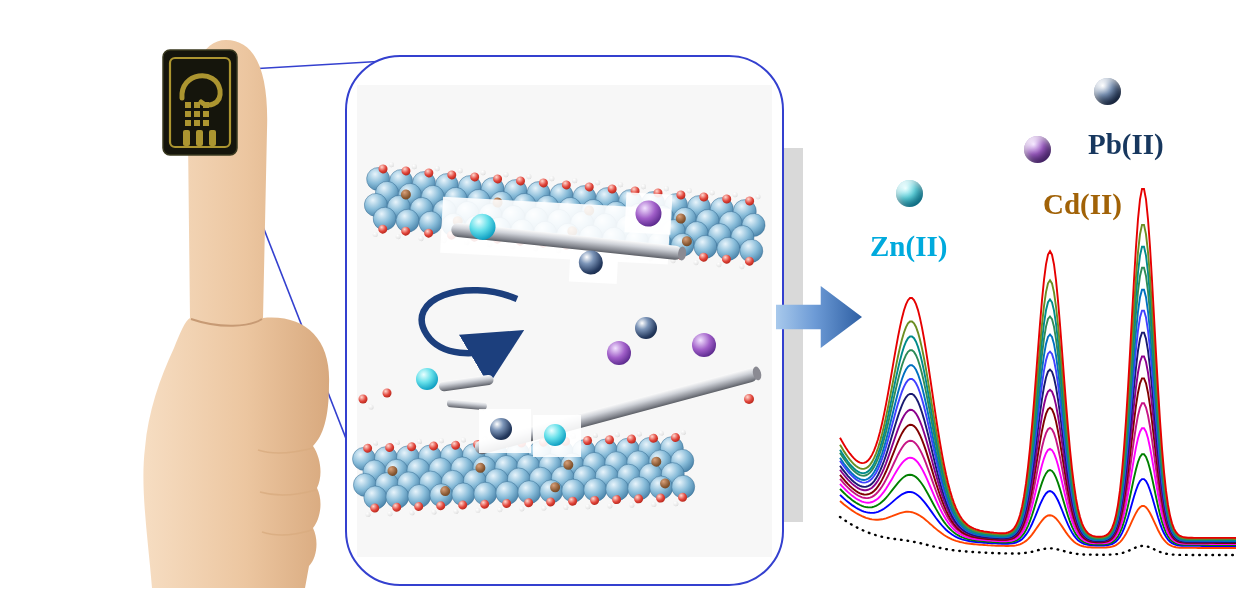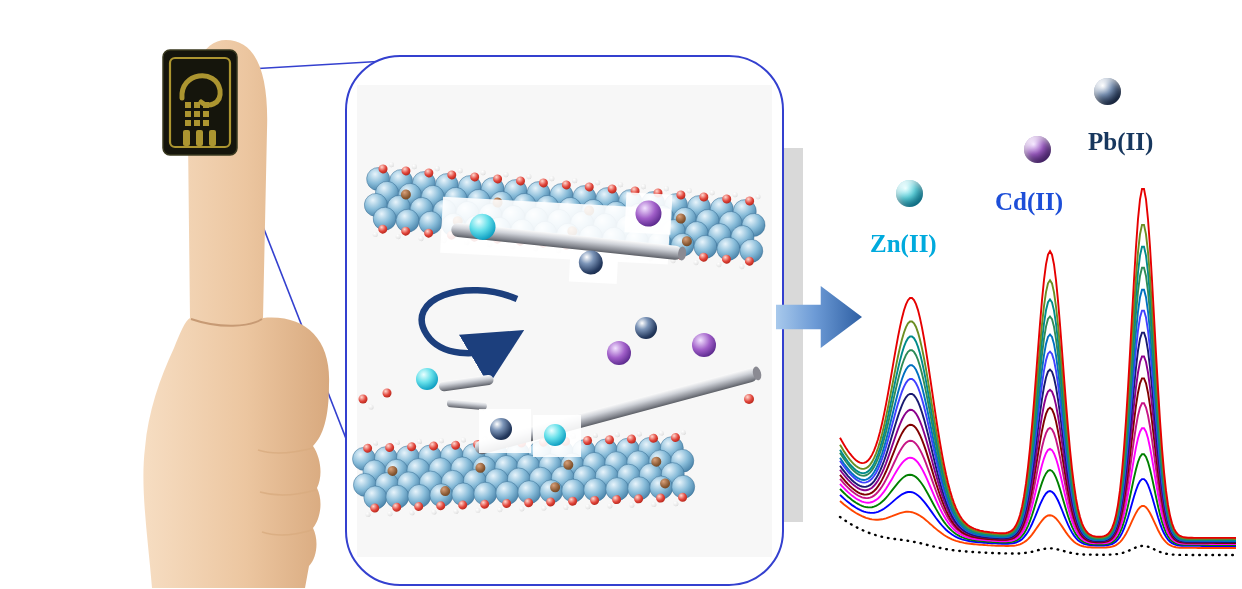--- a/index.html
+++ b/index.html
@@ -31,21 +31,21 @@
   
   .block-arrow{
     position:absolute;left:776px;top:281px;width:86px;height:72px;z-index:4;
     background:linear-gradient(90deg,#a8c9ec 0%,#6d9bd6 45%,#2e5fa3 100%);
     clip-path:polygon(0 33%,52% 33%,52% 7%,100% 50%,52% 93%,52% 67%,0 67%);
   }
 
   
   .plot{position:absolute;left:830px;top:70px;width:412px;height:519px;z-index:2;}
   .plot svg{position:absolute;left:10px;top:85px;width:400px;height:430px;overflow:visible;}
-  .ion-label{position:absolute;font-family:"Liberation Serif",serif;font-weight:bold;font-size:25px;white-space:nowrap;}
+  .ion-label{position:absolute;font-family:"Liberation Serif",serif;font-weight:bold;font-size:29px;white-space:nowrap;}
   .sphere{
     position:absolute;width:27px;height:27px;border-radius:50%;
     box-shadow:inset -4px -6px 8px rgba(0,0,0,.35), inset 3px 4px 6px rgba(255,255,255,.75);
   }
   .sphere.zn{background:radial-gradient(circle at 35% 30%, #eaffff, #5fd8e4 40%, #12a2c4 75%, #076e86);}
   .sphere.cd{background:radial-gradient(circle at 35% 30%, #f2e2ff, #a05ec8 40%, #5e2c90 78%, #3c1b60);}
   .sphere.pb{background:radial-gradient(circle at 32% 28%, #ffffff, #7c95b8 35%, #24395e 72%, #101d36);}
   .lbl-zn{left:40px;top:160px;}
   .lbl-cd{left:165px;top:118px;}
   .lbl-pb{left:258px;top:58px;}
@@ -509,19 +509,19 @@
         <path d="M0.0,297.7 L2.0,300.9 L4.0,303.9 L6.0,306.8 L8.0,309.4 L10.0,311.8 L12.0,314.1 L14.0,316.0 L16.0,317.7 L18.0,319.1 L20.0,320.1 L22.0,320.6 L24.0,320.7 L26.0,320.3 L28.0,319.3 L30.0,317.6 L32.0,315.2 L34.0,312.1 L36.0,308.2 L38.0,303.5 L40.0,298.0 L42.0,291.7 L44.0,284.6 L46.0,276.9 L48.0,268.7 L50.0,260.0 L52.0,251.1 L54.0,242.1 L56.0,233.4 L58.0,225.0 L60.0,217.2 L62.0,210.3 L64.0,204.5 L66.0,199.9 L68.0,196.8 L70.0,195.2 L72.0,195.2 L74.0,196.9 L76.0,200.2 L78.0,205.0 L80.0,211.2 L82.0,218.8 L84.0,227.4 L86.0,236.9 L88.0,247.0 L90.0,257.5 L92.0,268.3 L94.0,279.0 L96.0,289.5 L98.0,299.6 L100.0,309.2 L102.0,318.2 L104.0,326.5 L106.0,334.1 L108.0,340.9 L110.0,346.9 L112.0,352.2 L114.0,356.8 L116.0,360.7 L118.0,364.1 L120.0,366.9 L122.0,369.3 L124.0,371.3 L126.0,372.9 L128.0,374.2 L130.0,375.4 L132.0,376.3 L134.0,377.0 L136.0,377.6 L138.0,378.2 L140.0,378.6 L142.0,379.0 L144.0,379.3 L146.0,379.6 L148.0,379.8 L150.0,380.0 L152.0,380.3 L154.0,380.4 L156.0,380.6 L158.0,380.7 L160.0,380.8 L162.0,380.9 L164.0,380.9 L166.0,380.7 L168.0,380.4 L170.0,379.7 L172.0,378.7 L174.0,377.1 L176.0,374.8 L178.0,371.4 L180.0,366.8 L182.0,360.5 L184.0,352.4 L186.0,342.2 L188.0,329.6 L190.0,314.8 L192.0,297.7 L194.0,278.8 L196.0,258.7 L198.0,238.1 L200.0,218.0 L202.0,199.5 L204.0,183.7 L206.0,171.6 L208.0,164.0 L210.0,161.5 L212.0,164.1 L214.0,171.8 L216.0,184.1 L218.0,200.0 L220.0,218.6 L222.0,238.8 L224.0,259.5 L226.0,279.8 L228.0,298.8 L230.0,316.0 L232.0,331.0 L234.0,343.6 L236.0,354.0 L238.0,362.3 L240.0,368.7 L242.0,373.4 L244.0,376.9 L246.0,379.4 L248.0,381.2 L250.0,382.3 L252.0,383.1 L254.0,383.6 L256.0,383.9 L258.0,384.0 L260.0,384.0 L262.0,383.9 L264.0,383.5 L266.0,382.9 L268.0,381.8 L270.0,380.1 L272.0,377.3 L274.0,373.2 L276.0,367.2 L278.0,358.9 L280.0,347.7 L282.0,333.1 L284.0,314.9 L286.0,293.1 L288.0,268.1 L290.0,240.6 L292.0,211.9 L294.0,183.7 L296.0,157.9 L298.0,136.3 L300.0,120.9 L302.0,112.8 L304.0,112.8 L306.0,120.9 L308.0,136.4 L310.0,157.9 L312.0,183.8 L314.0,212.0 L316.0,240.7 L318.0,268.2 L320.0,293.3 L322.0,315.1 L324.0,333.3 L326.0,347.9 L328.0,359.1 L330.0,367.5 L332.0,373.5 L334.0,377.6 L336.0,380.4 L338.0,382.2 L340.0,383.3 L342.0,384.0 L344.0,384.4 L346.0,384.6 L348.0,384.8 L350.0,384.8 L352.0,384.9 L354.0,384.9 L356.0,384.9 L358.0,384.9 L360.0,384.9 L362.0,384.9 L364.0,384.9 L366.0,384.9 L368.0,384.9 L370.0,384.9 L372.0,384.9 L374.0,384.9 L376.0,384.9 L378.0,384.9 L380.0,384.9 L382.0,384.9 L384.0,384.9 L386.0,384.9 L388.0,384.9 L390.0,385.0 L392.0,385.0 L394.0,385.0 L396.0,385.0" fill="none" stroke="#2e8b57" stroke-width="1.9"></path>
         <path d="M0.0,294.7 L2.0,298.0 L4.0,301.1 L6.0,304.0 L8.0,306.8 L10.0,309.3 L12.0,311.5 L14.0,313.5 L16.0,315.2 L18.0,316.6 L20.0,317.6 L22.0,318.1 L24.0,318.1 L26.0,317.6 L28.0,316.4 L30.0,314.5 L32.0,311.9 L34.0,308.4 L36.0,304.1 L38.0,299.0 L40.0,293.0 L42.0,286.1 L44.0,278.5 L46.0,270.1 L48.0,261.1 L50.0,251.8 L52.0,242.1 L54.0,232.4 L56.0,222.9 L58.0,213.8 L60.0,205.4 L62.0,198.0 L64.0,191.6 L66.0,186.7 L68.0,183.2 L70.0,181.5 L72.0,181.5 L74.0,183.2 L76.0,186.7 L78.0,191.9 L80.0,198.6 L82.0,206.7 L84.0,215.9 L86.0,226.1 L88.0,237.0 L90.0,248.3 L92.0,259.9 L94.0,271.4 L96.0,282.7 L98.0,293.6 L100.0,303.9 L102.0,313.6 L104.0,322.5 L106.0,330.6 L108.0,337.9 L110.0,344.4 L112.0,350.1 L114.0,355.0 L116.0,359.2 L118.0,362.8 L120.0,365.9 L122.0,368.4 L124.0,370.5 L126.0,372.3 L128.0,373.7 L130.0,374.9 L132.0,375.9 L134.0,376.7 L136.0,377.3 L138.0,377.9 L140.0,378.3 L142.0,378.7 L144.0,379.1 L146.0,379.4 L148.0,379.6 L150.0,379.9 L152.0,380.1 L154.0,380.3 L156.0,380.4 L158.0,380.6 L160.0,380.7 L162.0,380.7 L164.0,380.7 L166.0,380.5 L168.0,380.1 L170.0,379.5 L172.0,378.4 L174.0,376.7 L176.0,374.1 L178.0,370.5 L180.0,365.5 L182.0,358.8 L184.0,350.0 L186.0,339.0 L188.0,325.5 L190.0,309.5 L192.0,291.1 L194.0,270.8 L196.0,249.1 L198.0,226.9 L200.0,205.3 L202.0,185.4 L204.0,168.4 L206.0,155.3 L208.0,147.2 L210.0,144.4 L212.0,147.3 L214.0,155.6 L216.0,168.7 L218.0,185.9 L220.0,205.9 L222.0,227.7 L224.0,250.0 L226.0,271.8 L228.0,292.2 L230.0,310.7 L232.0,326.9 L234.0,340.5 L236.0,351.7 L238.0,360.6 L240.0,367.4 L242.0,372.6 L244.0,376.4 L246.0,379.0 L248.0,380.9 L250.0,382.2 L252.0,383.0 L254.0,383.5 L256.0,383.8 L258.0,384.0 L260.0,384.0 L262.0,383.8 L264.0,383.5 L266.0,382.8 L268.0,381.6 L270.0,379.7 L272.0,376.7 L274.0,372.3 L276.0,365.9 L278.0,356.9 L280.0,344.8 L282.0,329.1 L284.0,309.5 L286.0,286.0 L288.0,259.1 L290.0,229.5 L292.0,198.6 L294.0,168.2 L296.0,140.4 L298.0,117.2 L300.0,100.6 L302.0,91.8 L304.0,91.8 L306.0,100.6 L308.0,117.3 L310.0,140.5 L312.0,168.3 L314.0,198.7 L316.0,229.6 L318.0,259.2 L320.0,286.2 L322.0,309.7 L324.0,329.3 L326.0,345.0 L328.0,357.2 L330.0,366.2 L332.0,372.6 L334.0,377.1 L336.0,380.1 L338.0,382.0 L340.0,383.2 L342.0,383.9 L344.0,384.4 L346.0,384.6 L348.0,384.7 L350.0,384.8 L352.0,384.9 L354.0,384.9 L356.0,384.9 L358.0,384.9 L360.0,384.9 L362.0,384.9 L364.0,384.9 L366.0,384.9 L368.0,384.9 L370.0,384.9 L372.0,384.9 L374.0,384.9 L376.0,384.9 L378.0,384.9 L380.0,384.9 L382.0,384.9 L384.0,384.9 L386.0,384.9 L388.0,384.9 L390.0,385.0 L392.0,385.0 L394.0,385.0 L396.0,385.0" fill="none" stroke="#008b8b" stroke-width="1.9"></path>
         <path d="M0.0,289.7 L2.0,293.1 L4.0,296.4 L6.0,299.4 L8.0,302.2 L10.0,304.9 L12.0,307.2 L14.0,309.3 L16.0,311.0 L18.0,312.4 L20.0,313.4 L22.0,313.9 L24.0,313.9 L26.0,313.2 L28.0,311.9 L30.0,309.8 L32.0,306.9 L34.0,303.2 L36.0,298.6 L38.0,293.0 L40.0,286.5 L42.0,279.1 L44.0,270.9 L46.0,261.9 L48.0,252.2 L50.0,242.1 L52.0,231.8 L54.0,221.3 L56.0,211.1 L58.0,201.3 L60.0,192.3 L62.0,184.3 L64.0,177.5 L66.0,172.1 L68.0,168.4 L70.0,166.5 L72.0,166.5 L74.0,168.3 L76.0,172.0 L78.0,177.6 L80.0,184.7 L82.0,193.4 L84.0,203.3 L86.0,214.2 L88.0,225.8 L90.0,238.0 L92.0,250.3 L94.0,262.6 L96.0,274.7 L98.0,286.4 L100.0,297.5 L102.0,307.8 L104.0,317.3 L106.0,326.0 L108.0,333.8 L110.0,340.8 L112.0,346.8 L114.0,352.1 L116.0,356.6 L118.0,360.5 L120.0,363.8 L122.0,366.5 L124.0,368.7 L126.0,370.6 L128.0,372.1 L130.0,373.4 L132.0,374.4 L134.0,375.3 L136.0,376.0 L138.0,376.5 L140.0,377.0 L142.0,377.4 L144.0,377.8 L146.0,378.1 L148.0,378.4 L150.0,378.6 L152.0,378.9 L154.0,379.1 L156.0,379.2 L158.0,379.4 L160.0,379.5 L162.0,379.5 L164.0,379.5 L166.0,379.3 L168.0,378.9 L170.0,378.2 L172.0,377.0 L174.0,375.1 L176.0,372.4 L178.0,368.5 L180.0,363.1 L182.0,355.9 L184.0,346.5 L186.0,334.6 L188.0,320.1 L190.0,302.9 L192.0,283.1 L194.0,261.2 L196.0,237.9 L198.0,214.1 L200.0,190.8 L202.0,169.4 L204.0,151.1 L206.0,137.1 L208.0,128.3 L210.0,125.3 L212.0,128.4 L214.0,137.3 L216.0,151.5 L218.0,169.9 L220.0,191.5 L222.0,214.8 L224.0,238.8 L226.0,262.3 L228.0,284.3 L230.0,304.2 L232.0,321.5 L234.0,336.2 L236.0,348.2 L238.0,357.8 L240.0,365.1 L242.0,370.7 L244.0,374.7 L246.0,377.6 L248.0,379.6 L250.0,381.0 L252.0,381.9 L254.0,382.4 L256.0,382.8 L258.0,382.9 L260.0,382.9 L262.0,382.8 L264.0,382.4 L266.0,381.6 L268.0,380.4 L270.0,378.3 L272.0,375.2 L274.0,370.4 L276.0,363.5 L278.0,353.9 L280.0,340.9 L282.0,324.1 L284.0,303.1 L286.0,278.0 L288.0,249.1 L290.0,217.4 L292.0,184.3 L294.0,151.8 L296.0,122.0 L298.0,97.1 L300.0,79.2 L302.0,69.9 L304.0,69.9 L306.0,79.3 L308.0,97.2 L310.0,122.0 L312.0,151.9 L314.0,184.4 L316.0,217.5 L318.0,249.2 L320.0,278.2 L322.0,303.3 L324.0,324.4 L326.0,341.2 L328.0,354.2 L330.0,363.8 L332.0,370.7 L334.0,375.5 L336.0,378.7 L338.0,380.8 L340.0,382.1 L342.0,382.9 L344.0,383.3 L346.0,383.6 L348.0,383.7 L350.0,383.8 L352.0,383.9 L354.0,383.9 L356.0,383.9 L358.0,383.9 L360.0,383.9 L362.0,383.9 L364.0,383.9 L366.0,383.9 L368.0,383.9 L370.0,383.9 L372.0,383.9 L374.0,383.9 L376.0,383.9 L378.0,383.9 L380.0,383.9 L382.0,383.9 L384.0,383.9 L386.0,383.9 L388.0,383.9 L390.0,383.9 L392.0,383.9 L394.0,384.0 L396.0,384.0" fill="none" stroke="#6b8e23" stroke-width="1.9"></path>
         <path d="M0.0,282.7 L2.0,286.3 L4.0,289.7 L6.0,293.0 L8.0,296.0 L10.0,298.7 L12.0,301.2 L14.0,303.4 L16.0,305.2 L18.0,306.6 L20.0,307.6 L22.0,308.1 L24.0,307.9 L26.0,307.1 L28.0,305.5 L30.0,303.1 L32.0,299.9 L34.0,295.6 L36.0,290.4 L38.0,284.2 L40.0,276.9 L42.0,268.6 L44.0,259.4 L46.0,249.4 L48.0,238.6 L50.0,227.4 L52.0,215.8 L54.0,204.2 L56.0,192.8 L58.0,181.9 L60.0,171.9 L62.0,162.9 L64.0,155.3 L66.0,149.4 L68.0,145.2 L70.0,143.0 L72.0,143.0 L74.0,145.0 L76.0,149.1 L78.0,155.1 L80.0,163.1 L82.0,172.6 L84.0,183.5 L86.0,195.6 L88.0,208.5 L90.0,221.9 L92.0,235.5 L94.0,249.2 L96.0,262.6 L98.0,275.5 L100.0,287.7 L102.0,299.1 L104.0,309.7 L106.0,319.3 L108.0,327.9 L110.0,335.6 L112.0,342.3 L114.0,348.1 L116.0,353.1 L118.0,357.4 L120.0,361.0 L122.0,364.0 L124.0,366.5 L126.0,368.5 L128.0,370.2 L130.0,371.6 L132.0,372.7 L134.0,373.6 L136.0,374.4 L138.0,375.0 L140.0,375.6 L142.0,376.0 L144.0,376.4 L146.0,376.7 L148.0,377.0 L150.0,377.3 L152.0,377.5 L154.0,377.8 L156.0,377.9 L158.0,378.1 L160.0,378.2 L162.0,378.2 L164.0,378.2 L166.0,378.0 L168.0,377.5 L170.0,376.7 L172.0,375.4 L174.0,373.3 L176.0,370.3 L178.0,366.0 L180.0,360.0 L182.0,352.0 L184.0,341.5 L186.0,328.4 L188.0,312.2 L190.0,293.1 L192.0,271.2 L194.0,247.0 L196.0,221.1 L198.0,194.6 L200.0,168.9 L202.0,145.1 L204.0,124.8 L206.0,109.3 L208.0,99.5 L210.0,96.2 L212.0,99.7 L214.0,109.5 L216.0,125.2 L218.0,145.7 L220.0,169.5 L222.0,195.5 L224.0,222.1 L226.0,248.1 L228.0,272.5 L230.0,294.5 L232.0,313.8 L234.0,330.0 L236.0,343.4 L238.0,354.0 L240.0,362.1 L242.0,368.3 L244.0,372.8 L246.0,376.0 L248.0,378.2 L250.0,379.7 L252.0,380.7 L254.0,381.3 L256.0,381.6 L258.0,381.8 L260.0,381.8 L262.0,381.6 L264.0,381.2 L266.0,380.4 L268.0,379.0 L270.0,376.7 L272.0,373.2 L274.0,367.9 L276.0,360.3 L278.0,349.6 L280.0,335.2 L282.0,316.5 L284.0,293.2 L286.0,265.2 L288.0,233.1 L290.0,197.9 L292.0,161.1 L294.0,125.0 L296.0,91.9 L298.0,64.2 L300.0,44.4 L302.0,34.0 L304.0,34.0 L306.0,44.4 L308.0,64.3 L310.0,91.9 L312.0,125.1 L314.0,161.3 L316.0,198.0 L318.0,233.3 L320.0,265.4 L322.0,293.4 L324.0,316.7 L326.0,335.4 L328.0,349.9 L330.0,360.6 L332.0,368.3 L334.0,373.6 L336.0,377.1 L338.0,379.4 L340.0,380.9 L342.0,381.7 L344.0,382.3 L346.0,382.5 L348.0,382.7 L350.0,382.8 L352.0,382.8 L354.0,382.9 L356.0,382.9 L358.0,382.9 L360.0,382.9 L362.0,382.9 L364.0,382.9 L366.0,382.9 L368.0,382.9 L370.0,382.9 L372.0,382.9 L374.0,382.9 L376.0,382.9 L378.0,382.9 L380.0,382.9 L382.0,382.9 L384.0,382.9 L386.0,382.9 L388.0,382.9 L390.0,382.9 L392.0,382.9 L394.0,382.9 L396.0,383.0" fill="none" stroke="#e60000" stroke-width="1.9"></path>
       </svg>
 
     <div class="sphere zn sp-zn"></div>
     <div class="ion-label lbl-zn" style="color: rgb(0, 170, 221);">Zn(II)</div>
 
     <div class="sphere cd sp-cd"></div>
-    <div class="ion-label lbl-cd" style="color: #1d4ed8;">Cd(II)</div>
+    <div class="ion-label lbl-cd" style="color: #a16207; margin-left: 48px;">Cd(II)</div>
 
     <div class="sphere pb sp-pb"></div>
     <div class="ion-label lbl-pb" style="color: rgb(23, 55, 94);">Pb(II)</div>
   </div>
 
 </div>
 
 </body></html>

